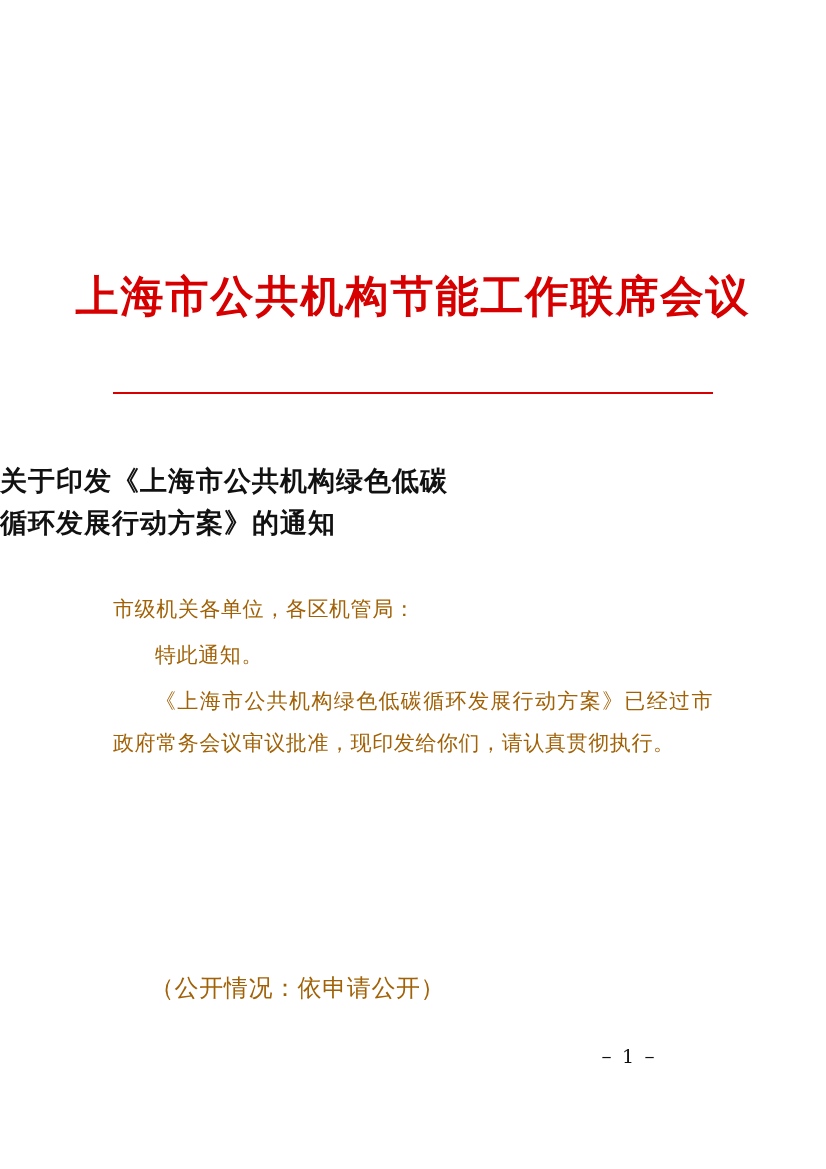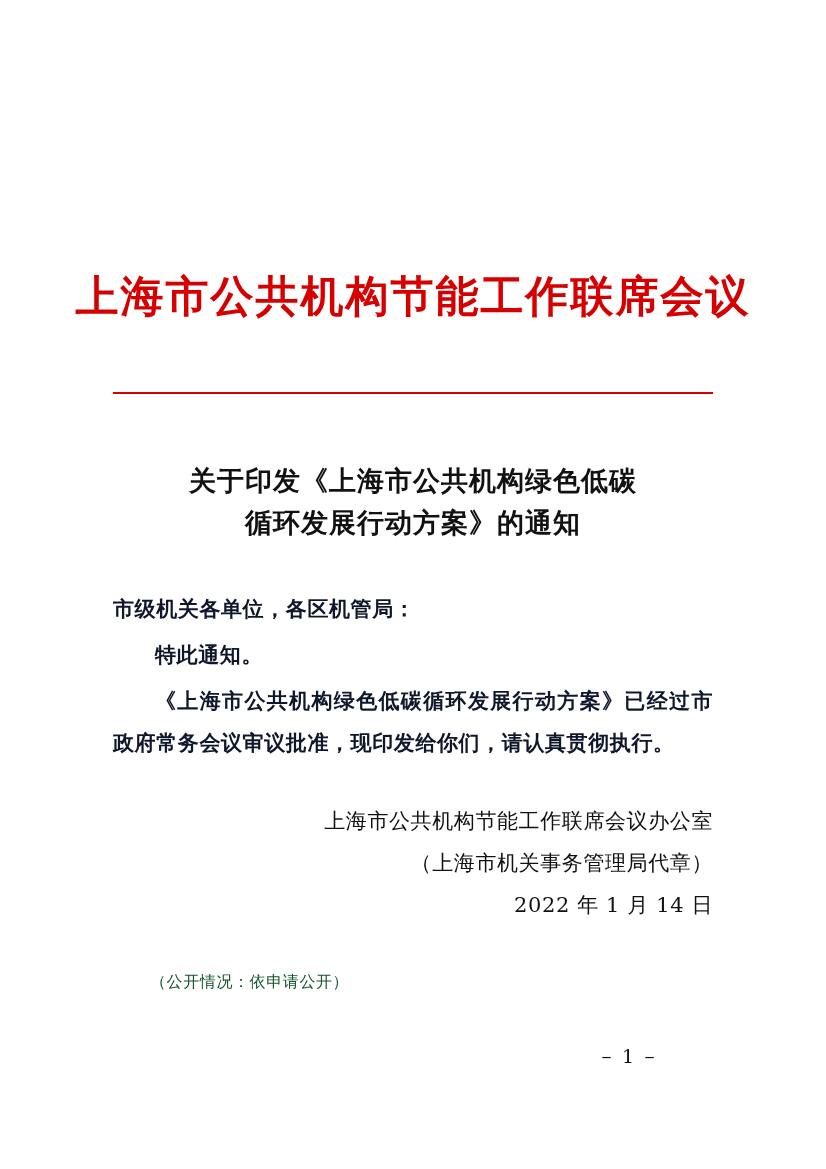--- a/index.html
+++ b/index.html
@@ -42,37 +42,36 @@
     left: 113px;
     width: 600px;
     height: 2px;
     background: #d70000;
   }
   .doc-title {
     position: absolute;
     top: 460px;
     left: 0;
     width: 826px;
-    text-align: center;
+    text-align: left;
     font-size: 27px;
     font-weight: bold;
     line-height: 1.55;
     letter-spacing: 1px;
     color: #111111;
   }
   .body-block {
     position: absolute;
     top: 588px;
     left: 113px;
     width: 600px;
     font-size: 21px;
     line-height: 2.0;
     letter-spacing: 0.6px;
-    color: #0f172a;
-    font-weight: bold;
+    color: #a16207;
   }
   .body-block p {
     margin: 0 0 4px 0;
     text-align: justify;
     text-justify: inter-ideograph;
   }
   .indent {
     text-indent: 42px;
   }
   .gap {
@@ -92,23 +91,23 @@
   .signature div {
     padding-right: 0px;
   }
   .sig-line-1 { padding-right: 2px; }
   .sig-line-2 { padding-right: 68px; }
   .sig-line-3 { padding-right: 124px; }
   .disclosure {
     position: absolute;
     top: 972px;
     left: 150px;
-    font-size: 16px;
+    font-size: 24px;
     letter-spacing: 0.6px;
-    color: #14532d;
+    color: #a16207;
   }
   .page-number {
     position: absolute;
     top: 1044px;
     left: 0;
     width: 826px;
     text-align: center;
     font-size: 19px;
     color: #111111;
     padding-left: 430px;
@@ -128,23 +127,18 @@
     <div>关于印发《上海市公共机构绿色低碳</div>
     <div>循环发展行动方案》的通知</div>
   </div>
 
   <div class="body-block">
     <p>市级机关各单位，各区机管局：</p>
     <p class="indent gap">特此通知。</p>
     <p class="indent">《上海市公共机构绿色低碳循环发展行动方案》已经过市政府常务会议审议批准，现印发给你们，请认真贯彻执行。</p>
   </div>
 
-  <div class="signature">
-    <div class="sig-line-1">上海市公共机构节能工作联席会议办公室</div>
-    <div class="sig-line-2">（上海市机关事务管理局代章）</div>
-    <div class="sig-line-3">2022 年 1 月 14 日</div>
-  </div>
 
   <div class="disclosure">（公开情况：依申请公开）</div>
 
   <div class="page-number">－ 1 －</div>
 
 </div>
 
 </body></html>

